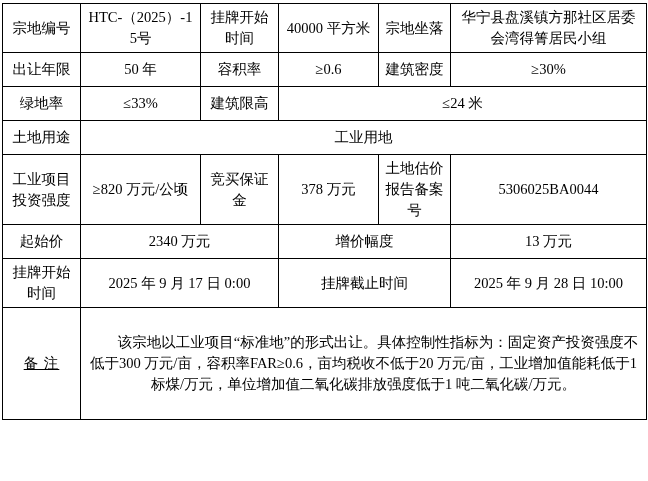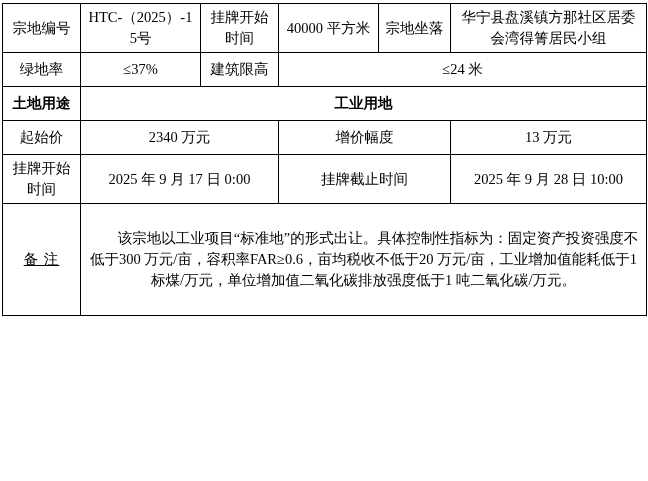--- a/index.html
+++ b/index.html
@@ -49,21 +49,21 @@
     text-indent: 2em;
     font-size: 14.5px;
     line-height: 1.65;
     padding: 5px 6px 6px 6px;
     word-break: break-all;
     margin-left: 13px;
   }
   .r1 { height: 46px; }
   .r2 { height: 34px; }
   .r3 { height: 34px; }
-  .r4 { height: 34px; font-weight: bold; }
+  .r4 { height: 34px; }
   .r5 { height: 46px; }
   .r6 { height: 34px; }
   .r7 { height: 34px; }
   .r8 { height: 46px; }
   .r9 { height: 112px; }
 </style>
 </head>
 <body>
 
 <div class="sheet">
@@ -78,29 +78,45 @@
     </colgroup>
     <tbody>
       <tr class="r1">
         <td class="label">宗地编号</td>
         <td class="value">HTC-（2025）-15号</td>
         <td class="label">挂牌开始时间</td>
         <td class="value">40000 平方米</td>
         <td class="label">宗地坐落</td>
         <td class="value">华宁县盘溪镇方那社区居委会湾得箐居民小组</td>
       </tr>
+      <tr class="r2">
+        <td class="label">出让年限</td>
+        <td class="value">50 年</td>
+        <td class="label">容积率</td>
+        <td class="value">≥0.6</td>
+        <td class="label">建筑密度</td>
+        <td class="value">≥30%</td>
+      </tr>
       <tr class="r3">
         <td class="label">绿地率</td>
-        <td class="value">≤37%</td>
+        <td class="value">≤33%</td>
         <td class="label">建筑限高</td>
         <td class="value" colspan="3">≤24 米</td>
       </tr>
       <tr class="r4">
         <td class="label">土地用途</td>
         <td class="value" colspan="5">工业用地</td>
+      </tr>
+      <tr class="r5">
+        <td class="label">工业项目投资强度</td>
+        <td class="value">≥820 万元/公顷</td>
+        <td class="label">竞买保证金</td>
+        <td class="value">378 万元</td>
+        <td class="label">土地估价报告备案号</td>
+        <td class="value">5306025BA0044</td>
       </tr>
       <tr class="r7">
         <td class="label">起始价</td>
         <td class="value" colspan="2">2340 万元</td>
         <td class="label" colspan="2">增价幅度</td>
         <td class="value">13 万元</td>
       </tr>
       <tr class="r8">
         <td class="label">挂牌开始时间</td>
         <td class="value" colspan="2">2025 年 9 月 17 日 0:00</td>

